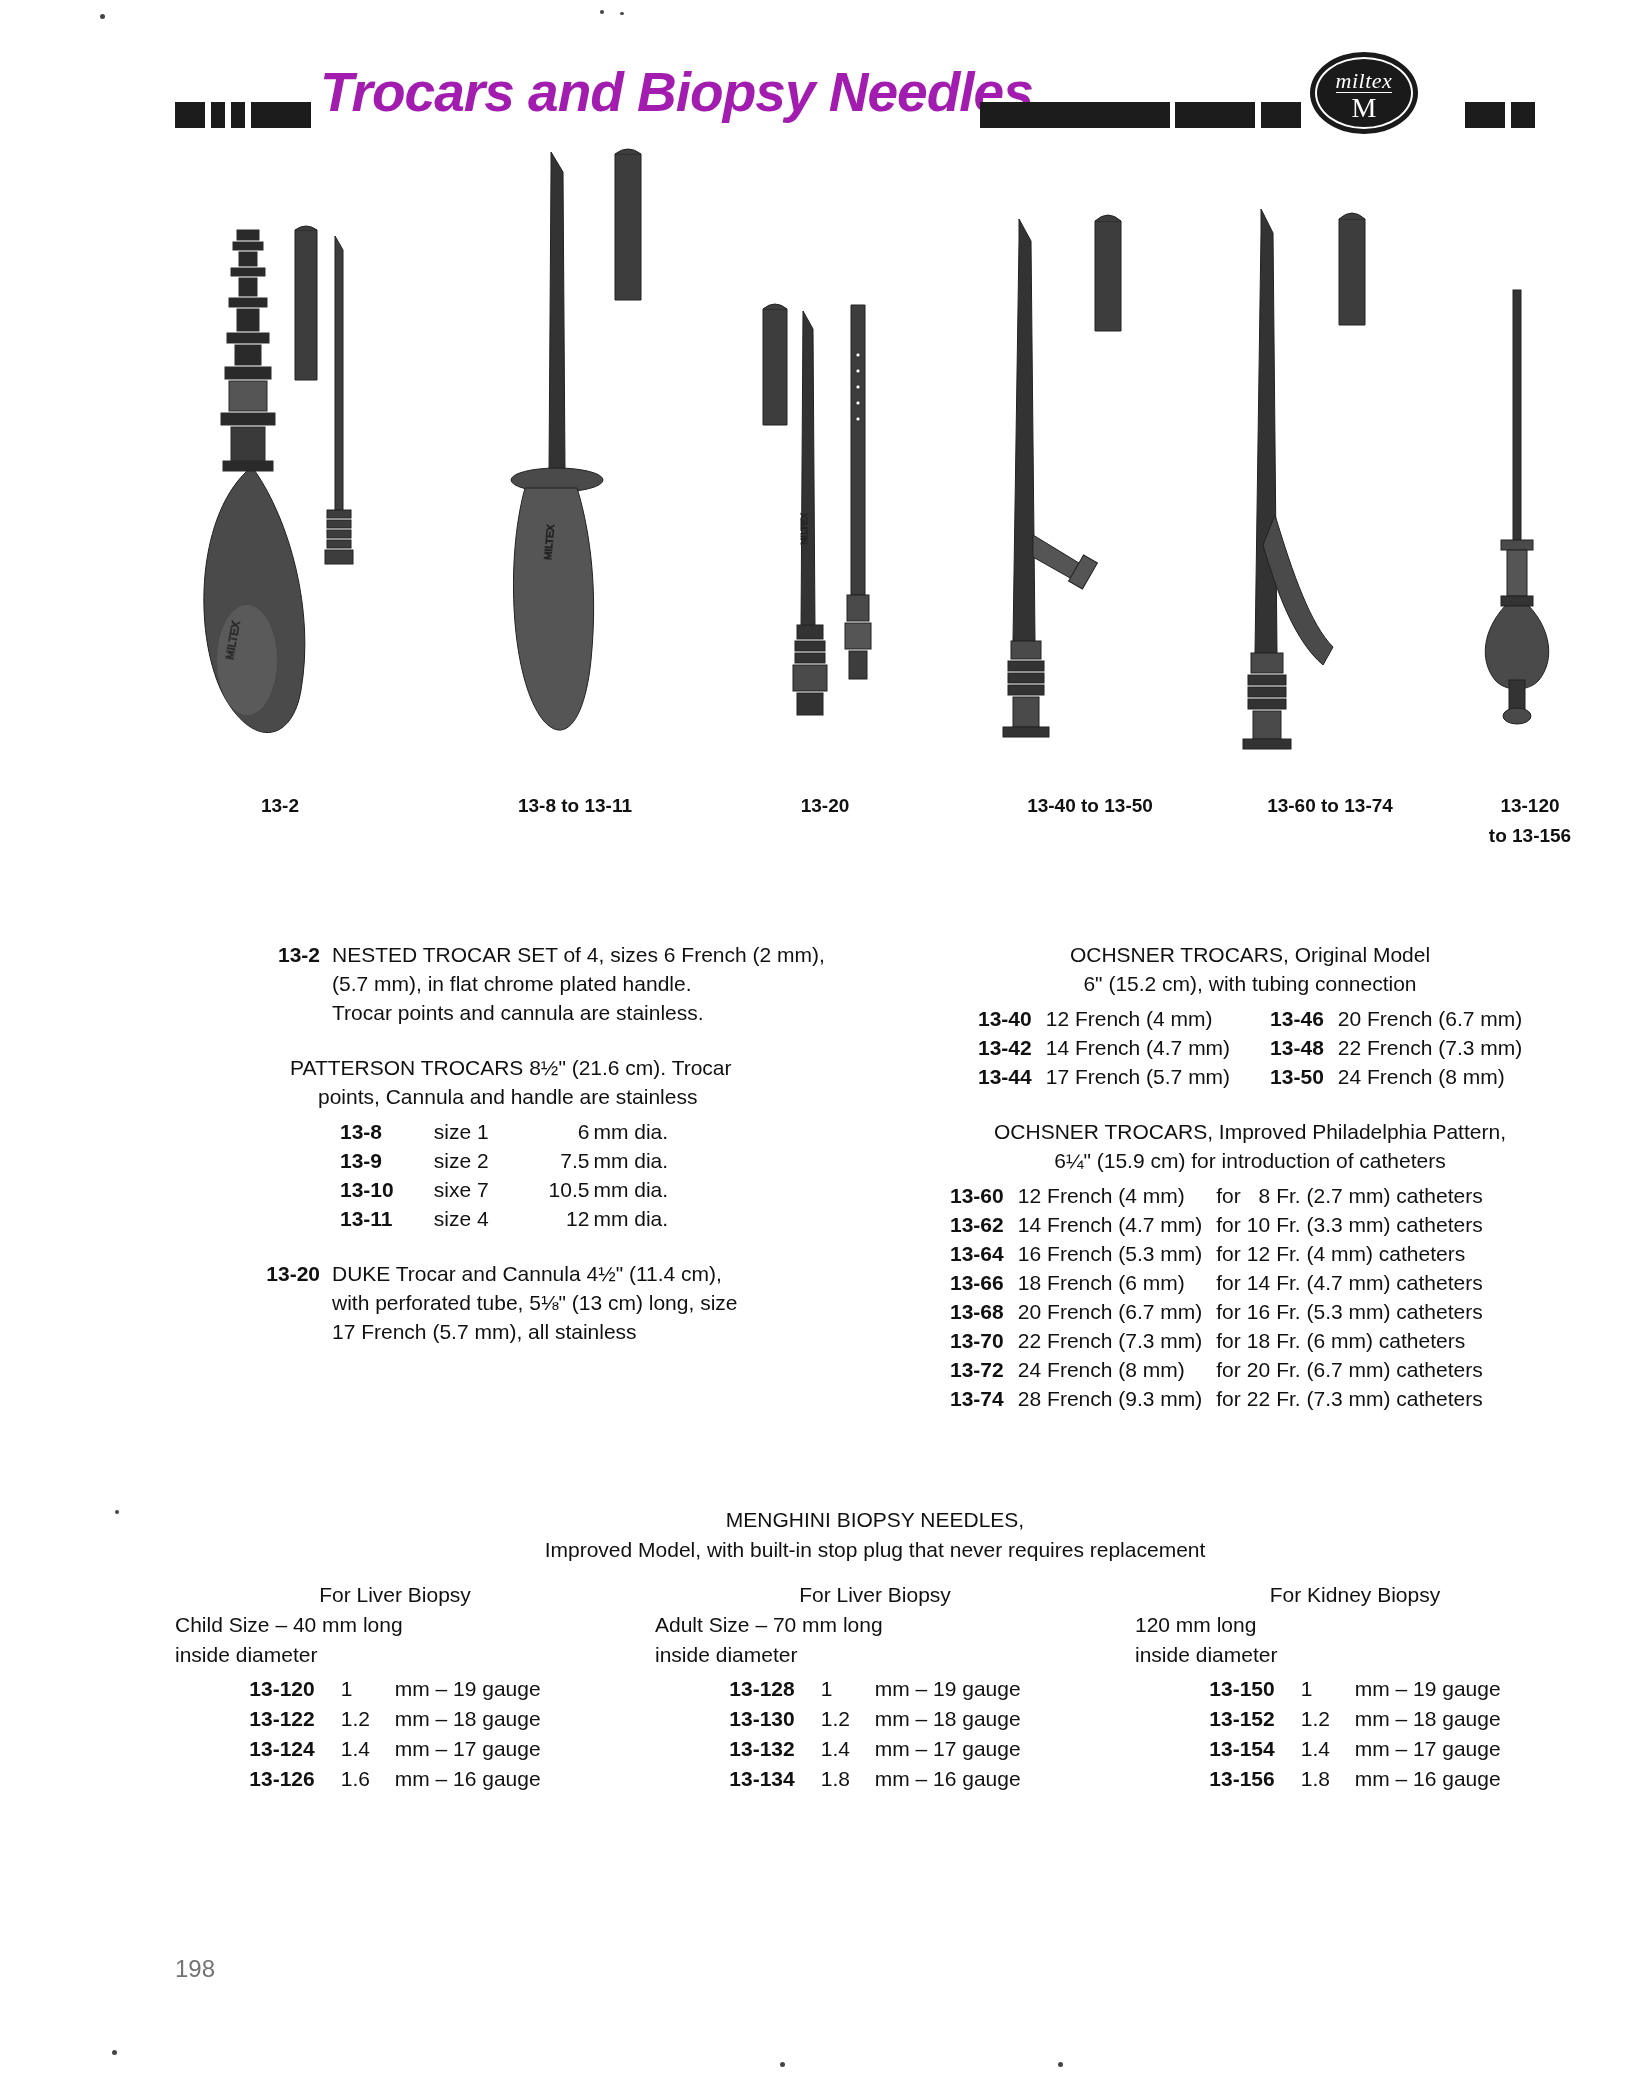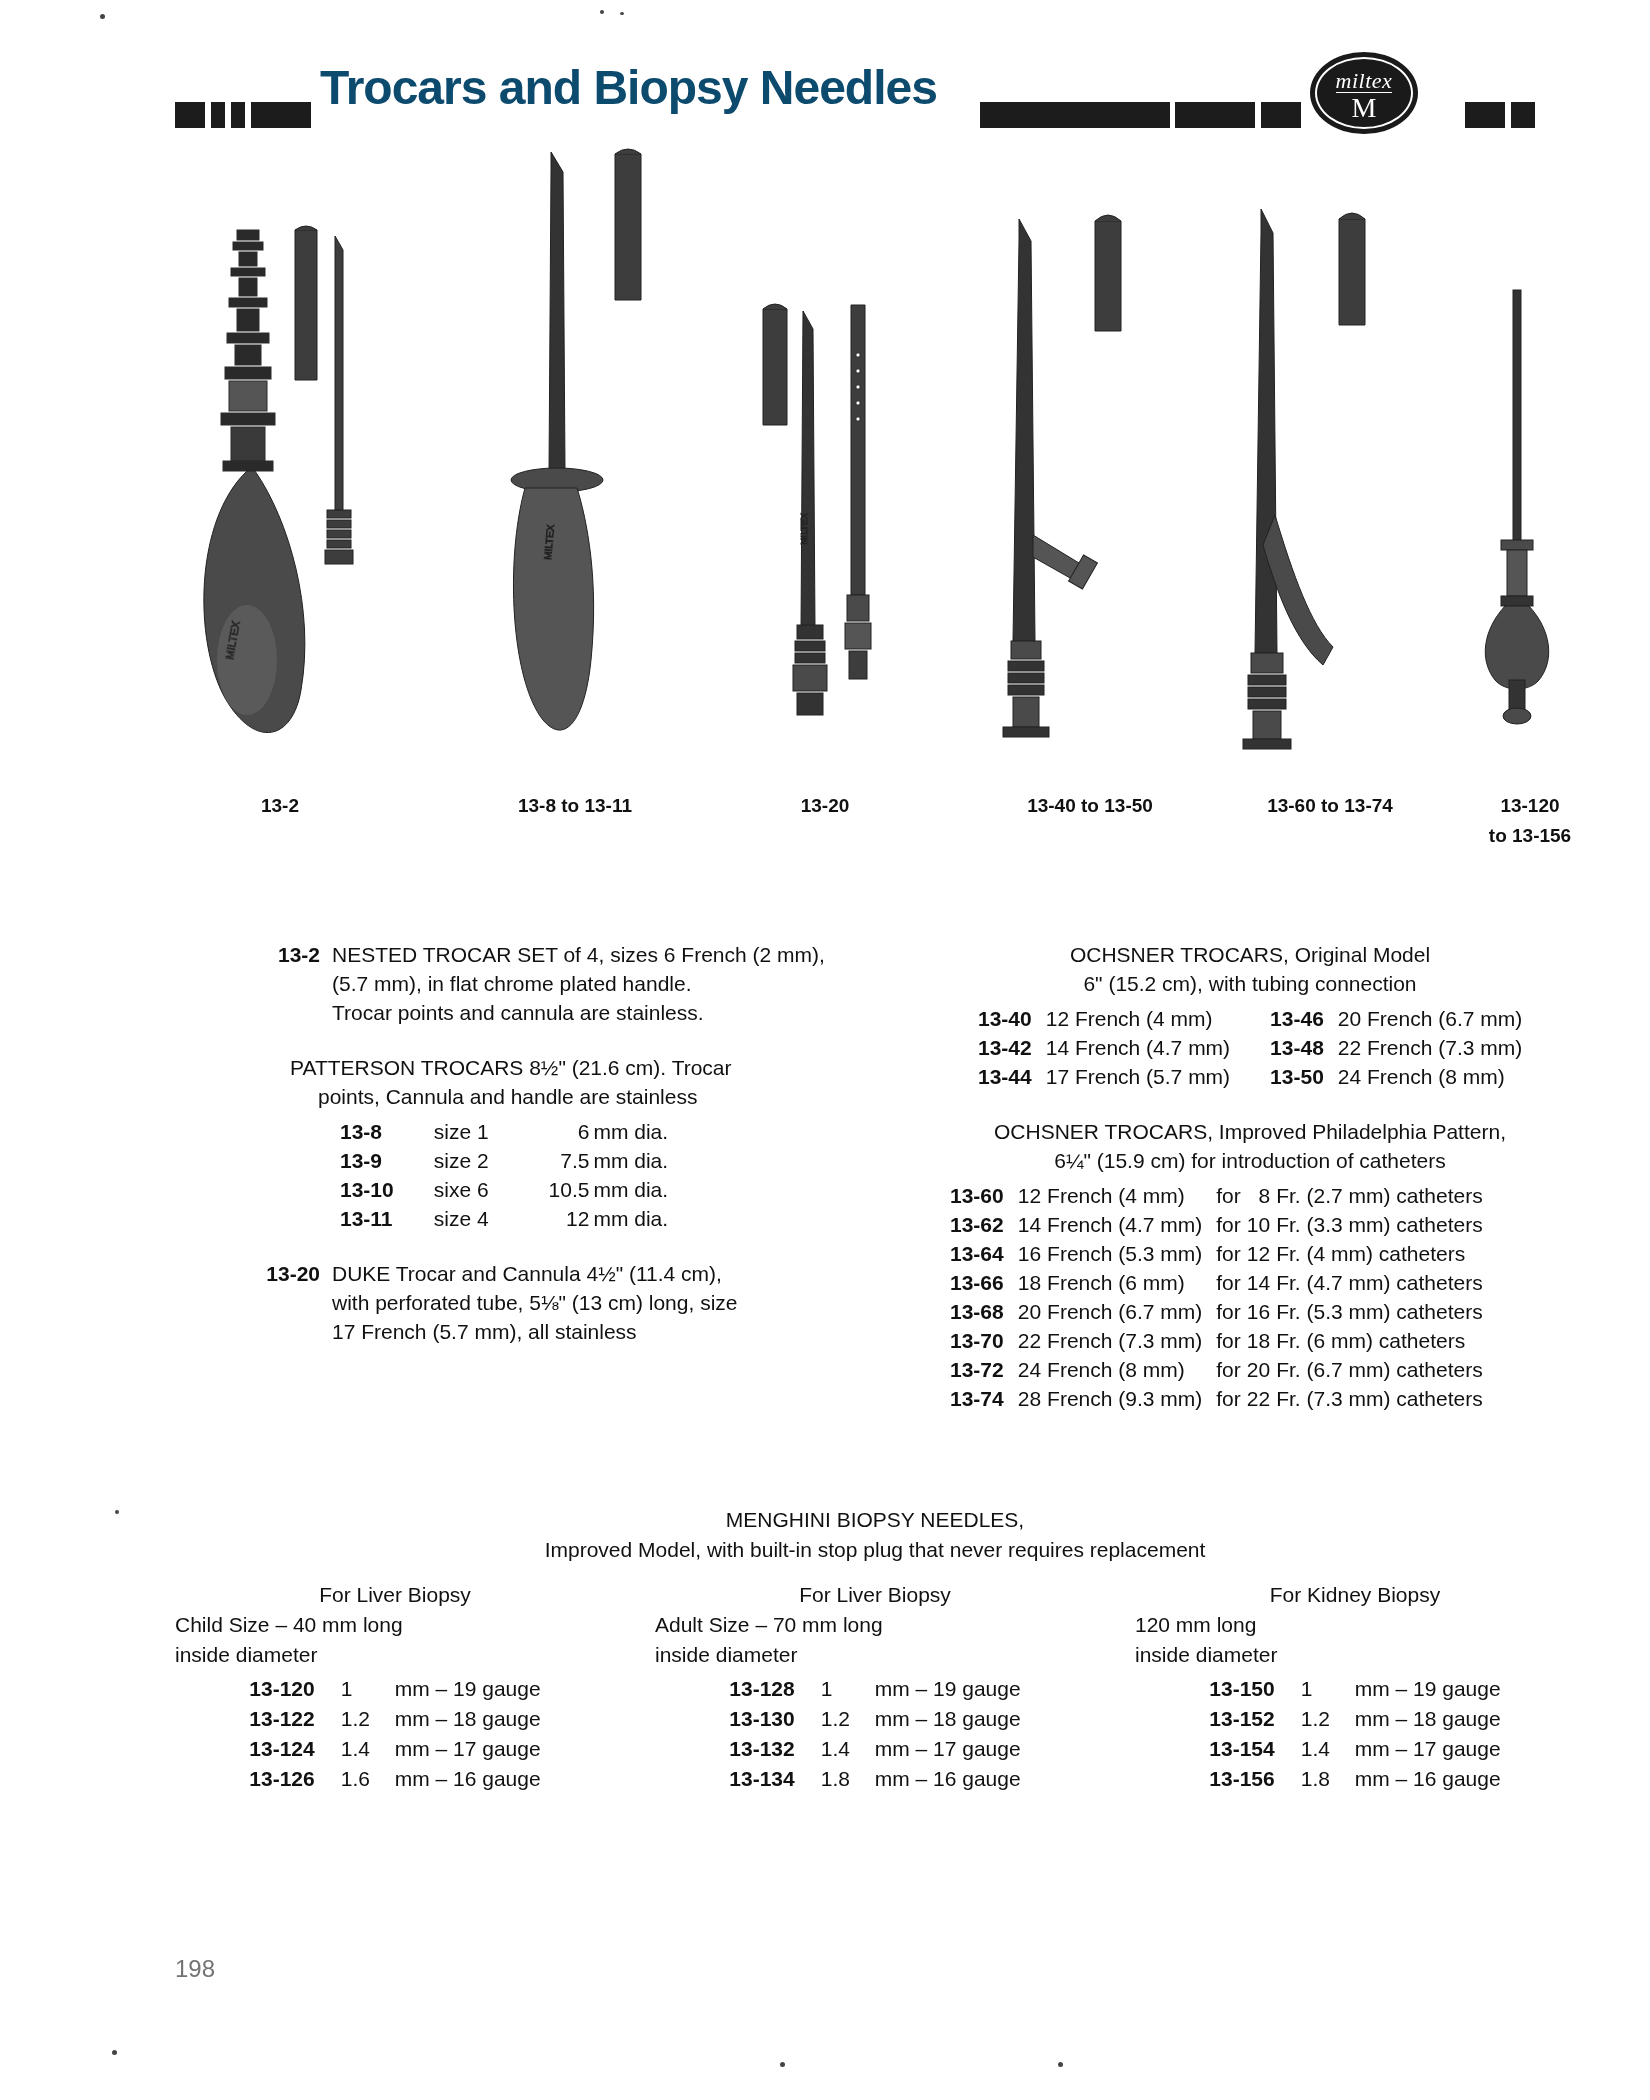--- a/index.html
+++ b/index.html
@@ -42,25 +42,26 @@
   .bar-right-1 { left: 805px; top: 62px; width: 190px; }
   .bar-right-2 { left: 1000px; top: 62px; width: 80px; }
   .bar-right-3 { left: 1086px; top: 62px; width: 40px; }
   .bar-right-4 { left: 1290px; top: 62px; width: 40px; }
   .bar-right-5 { left: 1336px; top: 62px; width: 24px; }
 
   .header-title {
     position: absolute;
     left: 145px;
     top: 20px;
-    font-size: 48px;
+    font-size: 55px;
     font-weight: bold;
     letter-spacing: -1px;
     white-space: nowrap;
-    color: #0c4a6e;
+    color: #a21caf;
+    font-style: italic;
   }
   .logo {
     position: absolute;
     left: 1135px;
     top: 12px;
     width: 108px;
     height: 82px;
     border-radius: 50%;
     background: #1a1a1a;
     color: #fff;
@@ -412,21 +413,21 @@
           <td>mm dia.</td>
         </tr>
         <tr>
           <td class="code">13-9</td>
           <td class="size">size 2</td>
           <td class="num-r">7.5</td>
           <td>mm dia.</td>
         </tr>
         <tr>
           <td class="code">13-10</td>
-          <td class="size">sixe 6</td>
+          <td class="size">sixe 7</td>
           <td class="num-r">10.5</td>
           <td>mm dia.</td>
         </tr>
         <tr>
           <td class="code">13-11</td>
           <td class="size">size 4</td>
           <td class="num-r">12</td>
           <td>mm dia.</td>
         </tr>
       </tbody>

